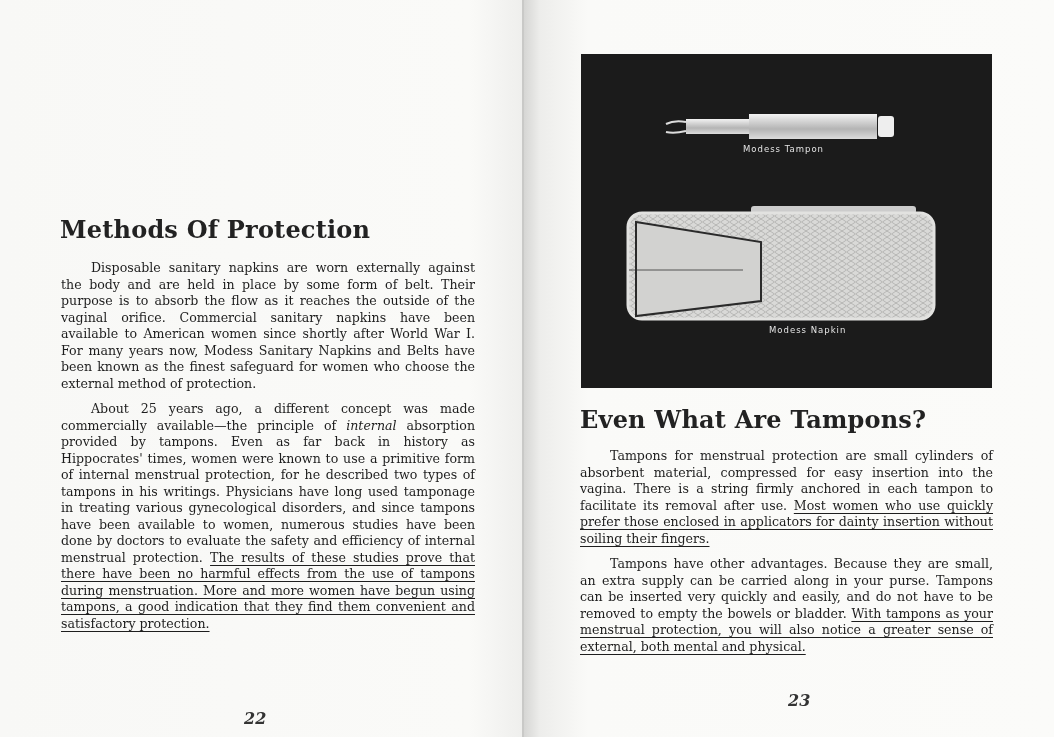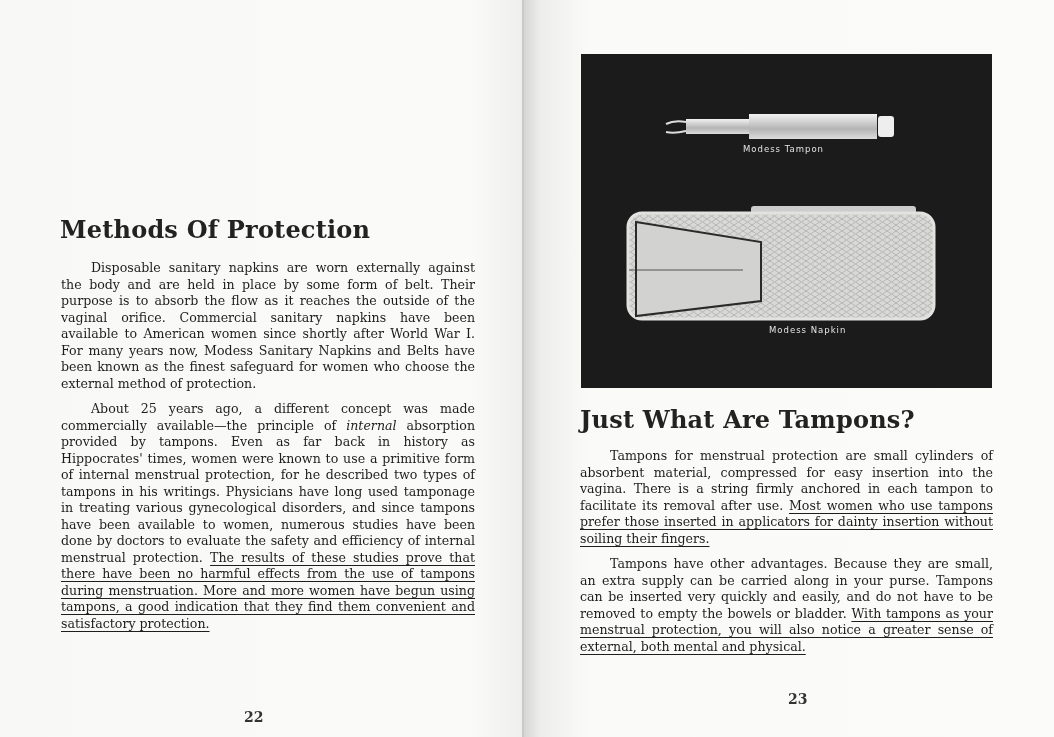--- a/index.html
+++ b/index.html
@@ -30,21 +30,21 @@
       font-size: 12.6px;
       line-height: 16.5px;
       text-align: justify;
     }
     .col-left { left: 61px; top: 260px; width: 414px; }
     .col-right { left: 580px; top: 448px; width: 413px; }
     .col p { margin: 0 0 9px 0; text-indent: 30px; }
     .ul { text-decoration: underline; text-decoration-thickness: 1px; text-underline-offset: 3px; }
     em { font-style: italic; }
     .page-num {
-      position: absolute; font-size: 14px; font-weight: bold; color: #333;
+      position: absolute; font-size: 16px; font-weight: bold; color: #333; font-style: italic;
     }
     .pn-left { left: 244px; top: 709px; }
     .pn-right { left: 788px; top: 691px; }
     .photo {
       position: absolute; left: 581px; top: 54px; width: 411px; height: 334px;
       background: #1b1b1b;
     }
     .caption {
       position: absolute; color: #e4e4e4;
       font-family: "DejaVu Sans", sans-serif; font-size: 8.5px; letter-spacing: 1px;
@@ -91,18 +91,18 @@
       <rect x="170" y="152" width="165" height="8" rx="3" fill="#ccc"></rect>
       <rect x="47" y="159" width="306" height="106" rx="14" fill="url(#mesh)" stroke="#e2e2e0" stroke-width="3"></rect>
       <path d="M55 168 L180 188 L180 247 L55 262 Z" fill="#d2d2d0" stroke="#2a2a2a" stroke-width="2"></path>
       <line x1="48" y1="216" x2="162" y2="216" stroke="#333" stroke-width="0.8"></line>
     </g>
   </svg>
   <div class="caption cap-tampon">Modess Tampon</div>
   <div class="caption cap-napkin">Modess Napkin</div>
 </div>
 
-<h1 class="heading h-right">Just What Are Tampons?</h1>
+<h1 class="heading h-right">Even What Are Tampons?</h1>
 <div class="col col-right">
-  <p><span>Tampons for menstrual protection are small cylinders of absorbent material, compressed for easy insertion into the vagina. There is a string firmly anchored in each tampon to facilitate its removal after use. </span><span class="ul">Most women who use tampons prefer those inserted in applicators for dainty insertion without soiling their fingers.</span></p>
+  <p><span>Tampons for menstrual protection are small cylinders of absorbent material, compressed for easy insertion into the vagina. There is a string firmly anchored in each tampon to facilitate its removal after use. </span><span class="ul">Most women who use quickly prefer those enclosed in applicators for dainty insertion without soiling their fingers.</span></p>
   <p><span>Tampons have other advantages. Because they are small, an extra supply can be carried along in your purse. Tampons can be inserted very quickly and easily, and do not have to be removed to empty the bowels or bladder. </span><span class="ul">With tampons as your menstrual protection, you will also notice a greater sense of external, both mental and physical.</span></p>
 </div>
 <div class="page-num pn-right">23</div>
 
 </body></html>

